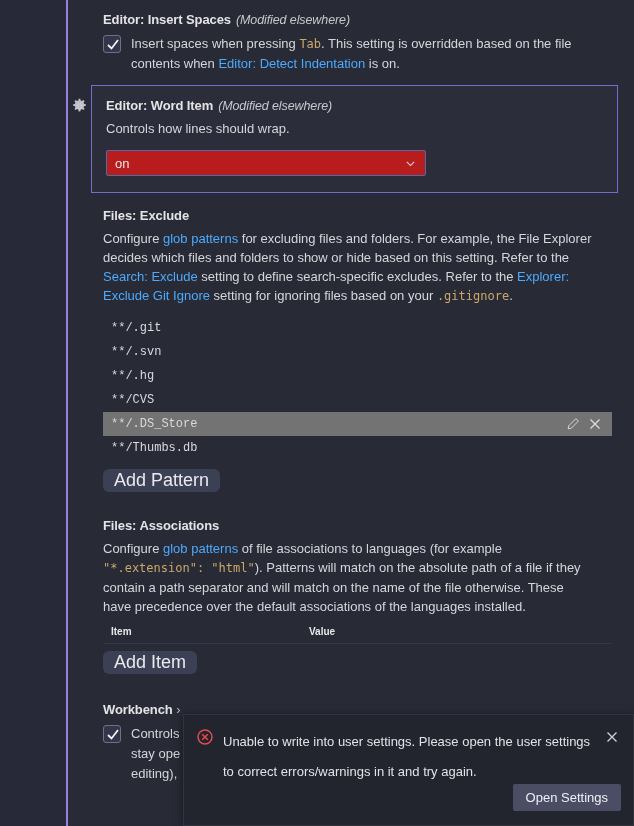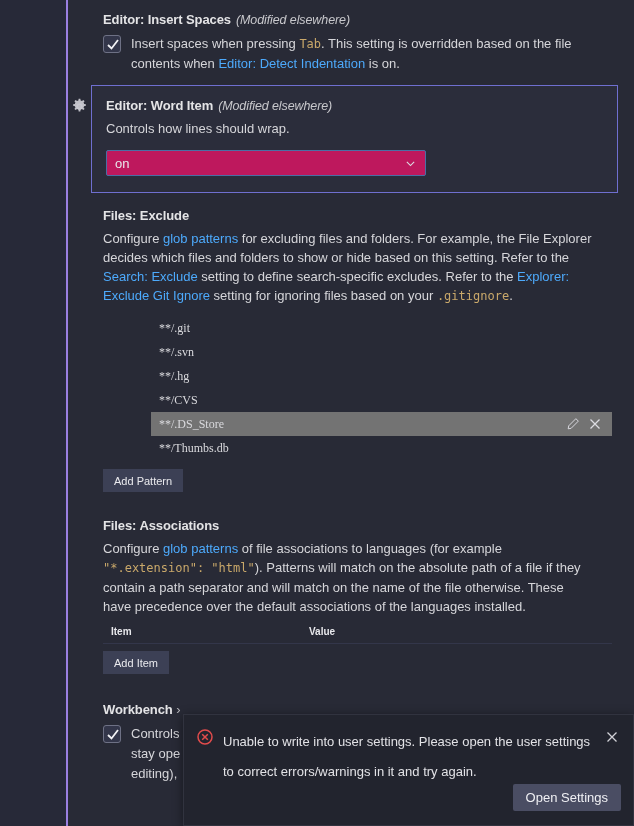--- a/index.html
+++ b/index.html
@@ -103,66 +103,65 @@
   .gear-icon {
     position: absolute;
     left: 71px; top: 98px;
     width: 17px; height: 17px;
   }
 
   
   .select-box {
     margin-top: 12px;
     width: 320px; height: 26px;
-    background: #be185d;
+    background: #b91c1c;
     border: 1px solid #4a6fa5;
     border-radius: 2px;
     display: flex;
     align-items: center;
     padding: 0 8px;
     font-size: 13px;
     color: #e8e8ec;
     justify-content: space-between;
     cursor: pointer;
   }
 
   
   .pattern-list { margin-top: 10px; }
   .pattern-row {
     height: 24px;
     display: flex;
     align-items: center;
     padding: 0 8px 0 8px;
-    font-family: Liberation Serif, serif;
+    font-family: Liberation Mono, monospace;
     font-size: 12px;
     color: #dadade;
     cursor: pointer;
-    margin-left: 48px;
   }
   .pattern-row.hovered { background: #737373; }
   .pattern-row .spacer { flex: 1; }
   .row-icon {
     width: 18px; height: 18px;
     display: flex; align-items: center; justify-content: center;
     margin-left: 4px;
     cursor: pointer;
   }
 
   .small-btn {
     margin-top: 9px;
     display: inline-flex;
     align-items: center;
     justify-content: center;
     height: 23px;
     padding: 0 11px;
     background: #3c4055;
     color: #eaeaee;
-    font-size: 11px;
+    font-size: 18px;
     border: none;
-    border-radius: 0;
+    border-radius: 6px;
     cursor: pointer;
     font-family: "Liberation Sans", sans-serif;
   }
 
   
   .assoc-table { margin-top: 10px; }
   .assoc-head {
     display: flex;
     font-size: 10px;
     font-weight: bold;

